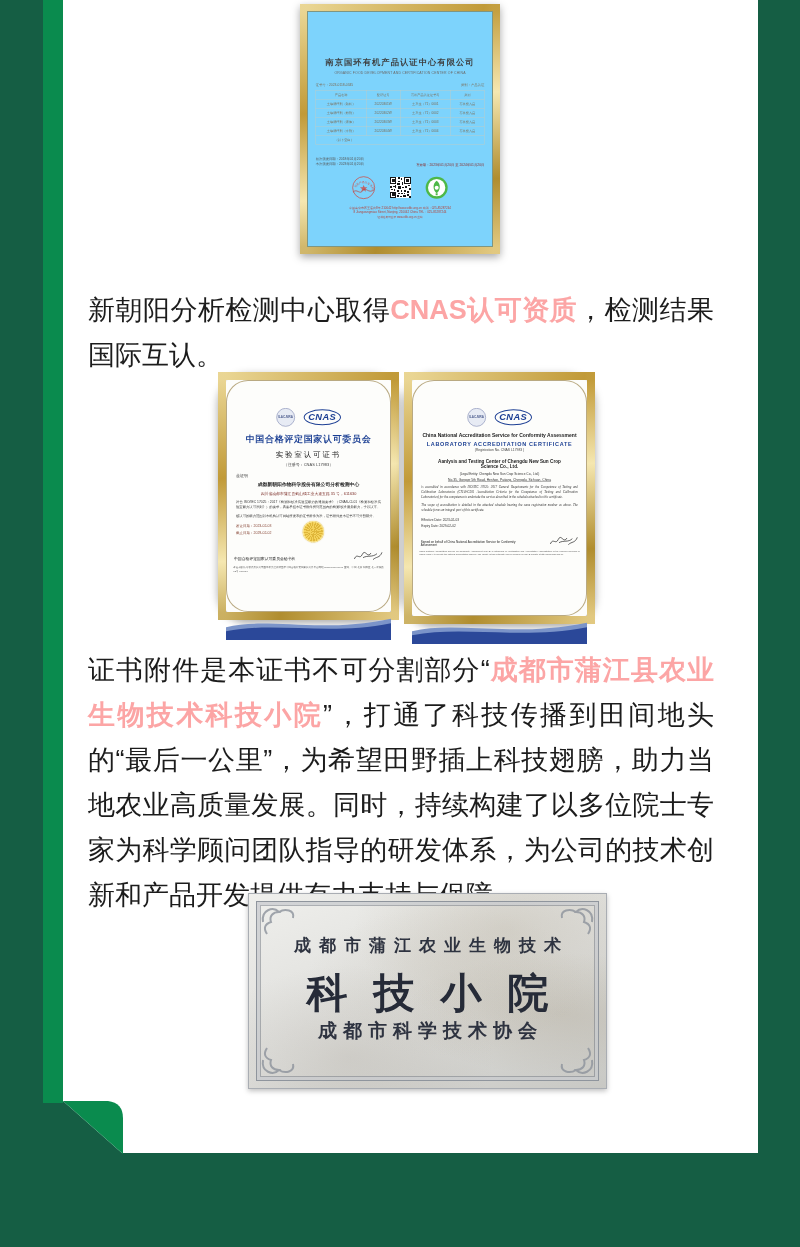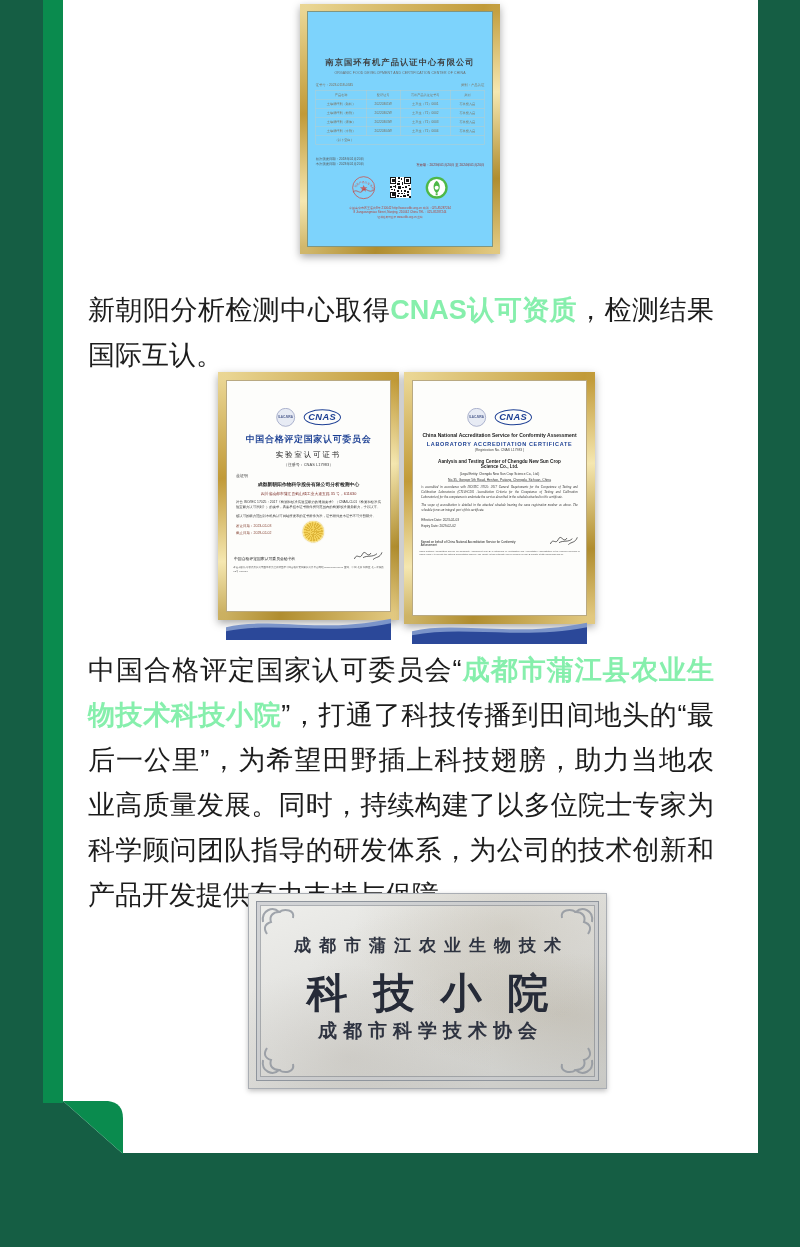--- a/index.html
+++ b/index.html
@@ -15,21 +15,21 @@
   .fold { position:absolute; left:63px; top:1101px; width:60px; height:53px; }
 
   
   .frame {
     position:absolute;
     border:7px solid #c9a645;
     border-image:linear-gradient(150deg,#ead694 0%,#c19a38 30%,#f5e7b0 55%,#b08d2f 80%,#e2c981 100%) 1;
     background:#7dd3fc;
     box-shadow:0 3px 8px rgba(0,0,0,.35), inset 0 0 0 1px rgba(130,100,30,.55);
   }
-  .frame.cnas { border-width:8px; background:#fdfdfb; }
+  .frame.cnas { border-width:8px; background:#fdfdfb;border-radius:30px; }
   .scaled { position:absolute; left:0; top:0; transform:scale(.33333); transform-origin:0 0; }
 
   
   .oc { width:558px; height:708px; position:relative; color:#4a4a4a; }
   .oc-title { margin-top:46px; text-align:center; font-size:25px; font-weight:bold; letter-spacing:3px; color:#3c3c3c; }
   .oc-sub { margin-top:7px; text-align:center; font-size:10.5px; letter-spacing:.4px; color:#6b6b6b; }
   .oc-meta { margin:24px 26px 0; display:flex; justify-content:space-between; font-size:10px; color:#7d6d56; }
   .oc-table { margin:9px 26px 0; width:506px; border-collapse:collapse; }
   .oc-table th,.oc-table td { border:1px solid #d6cab2; font-weight:normal; font-size:9.5px; color:#7d6d56; text-align:center; height:27px; padding:0 2px; }
   .oc-note { text-align:left !important; padding-left:56px !important; }
@@ -72,21 +72,21 @@
   .en-legal { margin-top:9px; text-align:center; font-size:9.5px; color:#333; }
   .en-addr { margin-top:6px; text-align:center; font-size:10px; color:#333; text-decoration:underline; }
   .en-body { margin:10px 28px 0; font-size:9.5px; line-height:1.55; text-align:justify; color:#333;
              font-family:"Liberation Serif", serif; font-style:italic; }
   .en-dates { margin:13px 28px 0; font-size:9.5px; color:#333; line-height:1.9; }
   .en-signer { margin:16px 26px 0; font-size:9px; color:#222; display:flex; justify-content:space-between; align-items:flex-end; }
   .en-fine { margin:10px 22px 0; font-size:6.5px; line-height:1.5; color:#555; text-align:justify; }
 
   
   .para { position:absolute; left:88px; width:626px; font-size:27px; line-height:45px; color:#1c1c1c; text-align:justify; }
-  .hl { color:#86efac; font-weight:bold; }
+  .hl { color:#fca5a5; font-weight:bold; }
 
   
   .plaque {
     position:absolute; left:248px; top:893px; width:359px; height:196px;
     background:
       radial-gradient(ellipse at 72% 18%, rgba(176,166,146,.30), transparent 42%),
       radial-gradient(ellipse at 88% 62%, rgba(168,158,138,.32), transparent 36%),
       radial-gradient(ellipse at 28% 84%, rgba(160,152,140,.22), transparent 40%),
       radial-gradient(ellipse at 55% 45%, rgba(200,196,186,.35), transparent 50%),
       linear-gradient(158deg,#efefec 0%,#ddddda 55%,#c8c8c4 100%);
@@ -289,21 +289,21 @@
       </svg>
     </div>
     <div class="en-fine">China National Accreditation Service for Conformity Assessment (CNAS) is authorized by Certification and Accreditation Administration of the People's Republic of China (CNCA) to operate the national accreditation scheme. The validity of this certificate can be checked on CNAS website at http://www.cnas.org.cn.</div>
     <svg class="wave" viewBox="0 0 525 84" preserveAspectRatio="none">
       <path d="M0,46 C130,14 300,66 525,20 L525,84 L0,84 Z" fill="#7b94c9"></path>
       <path d="M0,58 C150,28 330,72 525,34 L525,84 L0,84 Z" fill="#2b4899"></path>
     </svg>
   </div>
 </div>
 
-<p class="para" style="top:648px;"><span>中国合格评定国家认可委员会“</span><span class="hl">成都市蒲江县农业生物技术科技小院</span><span>”，打通了科技传播到田间地头的“最后一公里”，为希望田野插上科技翅膀，助力当地农业高质量发展。同时，持续构建了以多位院士专家为科学顾问团队指导的研发体系，为公司的技术创新和产品开发提供有力支持与保障。</span></p>
+<p class="para" style="top:648px;"><span>证书附件是本证书不可分割部分“</span><span class="hl">成都市蒲江县农业生物技术科技小院</span><span>”，打通了科技传播到田间地头的“最后一公里”，为希望田野插上科技翅膀，助力当地农业高质量发展。同时，持续构建了以多位院士专家为科学顾问团队指导的研发体系，为公司的技术创新和产品开发提供有力支持与保障。</span></p>
 
 <div class="plaque">
   <div class="plaque-inner"></div>
   <svg class="flourish" style="left:8px; top:8px;" viewBox="0 0 44 44">
     <path d="M6,20 C4,8 16,4 22,10 C16,10 12,14 14,20 C8,22 6,26 10,32 M22,10 C28,6 38,8 36,16" fill="none" stroke="#8d939c" stroke-width="2"></path>
   </svg>
   <svg class="flourish" style="right:8px; top:8px; transform:scaleX(-1);" viewBox="0 0 44 44">
     <path d="M6,20 C4,8 16,4 22,10 C16,10 12,14 14,20 C8,22 6,26 10,32 M22,10 C28,6 38,8 36,16" fill="none" stroke="#8d939c" stroke-width="2"></path>
   </svg>
   <svg class="flourish" style="left:8px; bottom:8px; transform:scaleY(-1);" viewBox="0 0 44 44">

